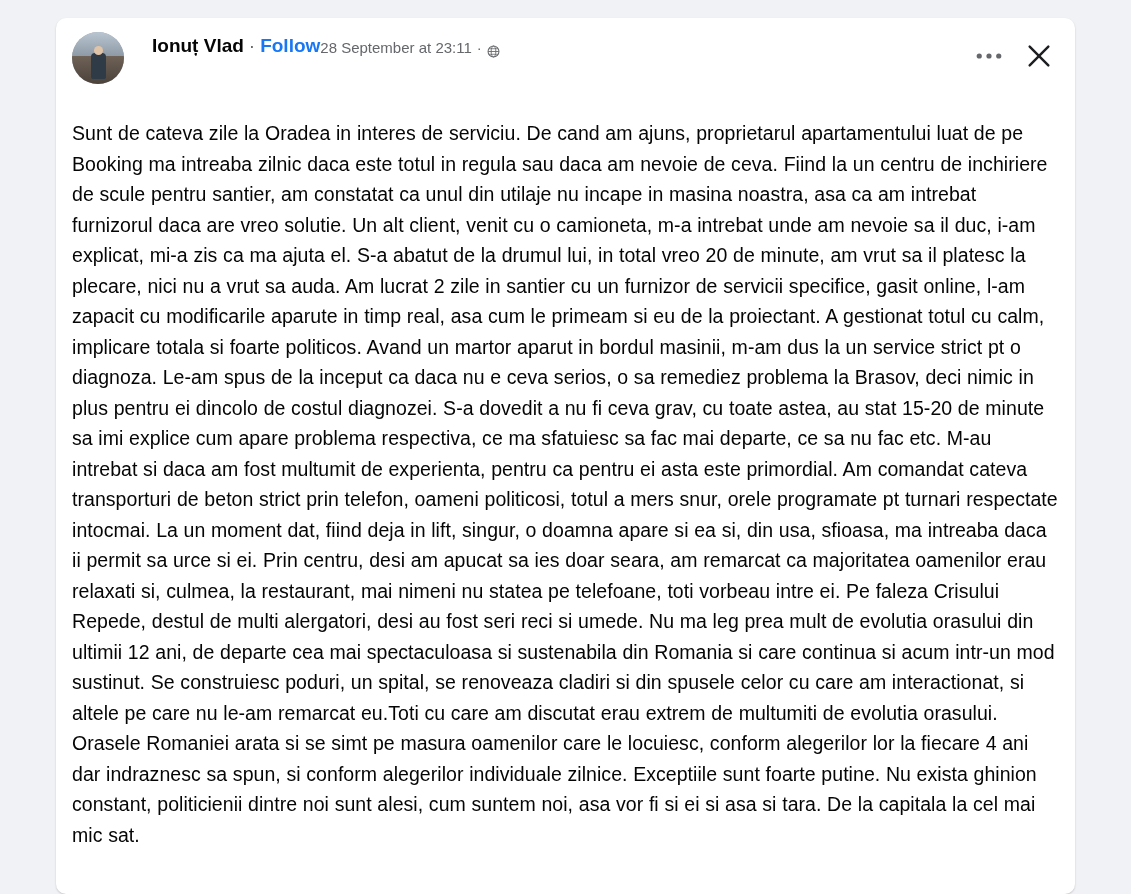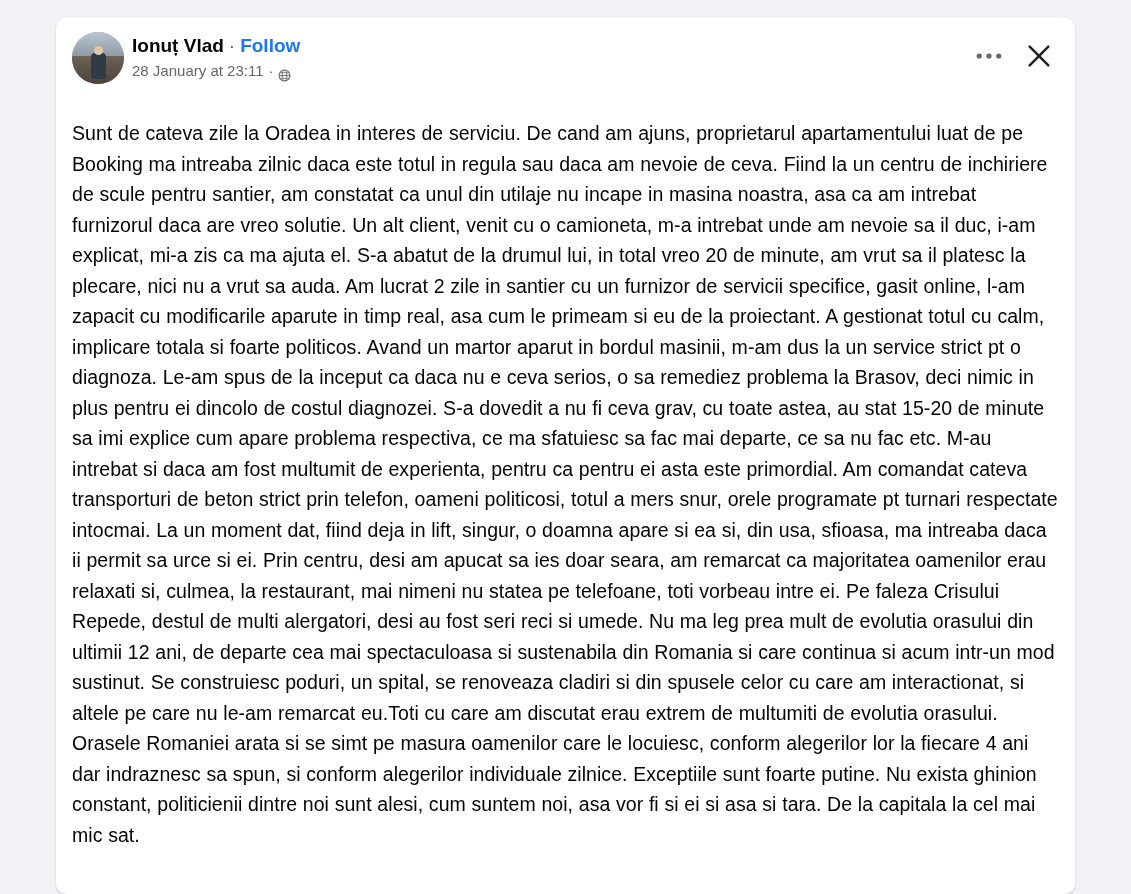--- a/index.html
+++ b/index.html
@@ -64,24 +64,24 @@
     position: absolute;
     left: 50%;
     top: 40%;
     width: 15px;
     height: 26px;
     margin-left: -7px;
     border-radius: 4px 4px 2px 2px;
     background: #2f3b47;
   }
   .header-text {
-    margin-left: 8px;
+    margin-left: 28px;
     padding-top: 2px;
     display: flex;
-    flex-direction: column;
+    flex-direction: row;
     justify-content: center;
   }
   .name-row {
     font-size: 19px;
     line-height: 24px;
     color: #050505;
     display: flex;
     align-items: baseline;
     gap: 0;
   }
@@ -174,21 +174,21 @@
       <div class="person-head"></div>
     </div>
 
     <div class="header-text">
       <div class="name-row">
         <span class="author-name">Ionuț Vlad</span>
         <span class="dot-sep">·</span>
         <span class="follow-link">Follow</span>
       </div>
       <div class="meta-row">
-        <span>28 January at 23:11</span>
+        <span>28 September at 23:11</span>
         <span class="meta-sep">·</span>
         <span class="globe-icon">
           <svg viewBox="0 0 16 16" width="13" height="13" aria-hidden="true">
             <circle cx="8" cy="8" r="6.7" fill="none" stroke="#65676b" stroke-width="1.3"></circle>
             <ellipse cx="8" cy="8" rx="2.9" ry="6.7" fill="none" stroke="#65676b" stroke-width="1.1"></ellipse>
             <line x1="1.4" y1="8" x2="14.6" y2="8" stroke="#65676b" stroke-width="1.1"></line>
             <line x1="2.3" y1="4.6" x2="13.7" y2="4.6" stroke="#65676b" stroke-width="1"></line>
             <line x1="2.3" y1="11.4" x2="13.7" y2="11.4" stroke="#65676b" stroke-width="1"></line>
           </svg>
         </span>

